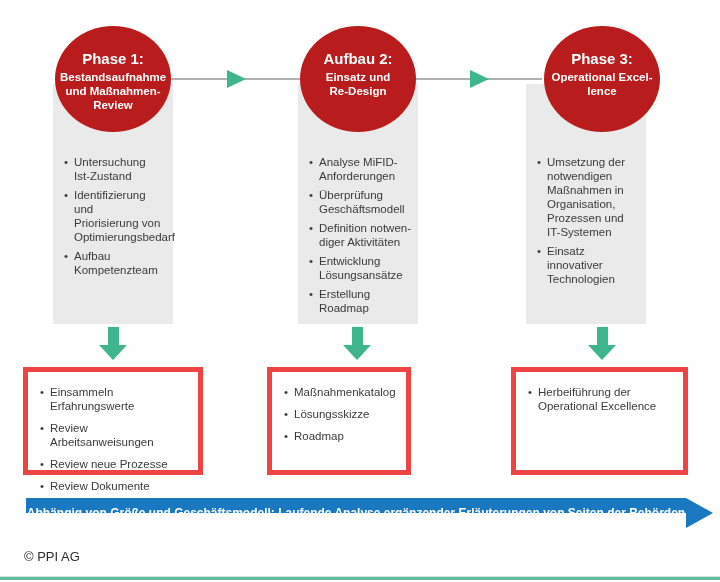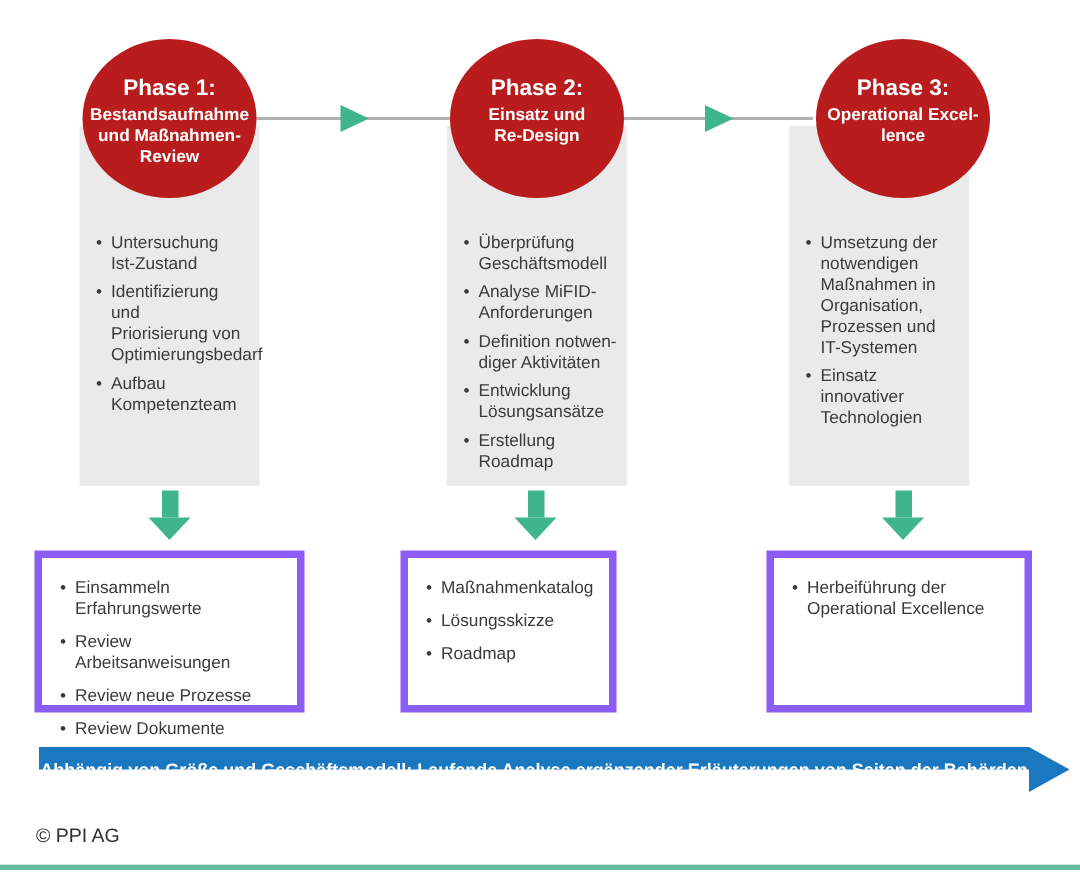--- a/index.html
+++ b/index.html
@@ -41,21 +41,21 @@
   .darrow.c1{left:99px;} .darrow.c2{left:343px;} .darrow.c3{left:588px;}
   .darrow .stem{width:11px;height:18px;background:#3fb58d;margin:0 auto;}
   .darrow .head{
     width:0;height:0;margin:0 auto;
     border-left:14px solid transparent;border-right:14px solid transparent;
     border-top:15px solid #3fb58d;
   }
   
   .delivbox{
     position:absolute;top:367px;height:108px;background:#fff;
-    border:5px solid #8b5cf6;box-sizing:border-box;padding:13px 6px 0 11px;
+    border:5px solid #ef4444;box-sizing:border-box;padding:13px 6px 0 11px;
   }
   .delivbox.c1{left:23px;width:180px;}
   .delivbox.c2{left:267px;width:144px;}
   .delivbox.c3{left:511px;width:177px;}
   .delivbox ul.bullets li{margin-bottom:8px;}
   
   .banner{
     position:absolute;top:498px;left:26px;width:660px;height:15px;background:#1a78c0;
     color:#fff;font-size:12px;font-weight:bold;line-height:30px;text-align:center;
     white-space:nowrap;
@@ -107,34 +107,34 @@
     <ul class="bullets">
         <li>Einsammeln Erfahrungswerte</li>
         <li>Review Arbeitsanweisungen</li>
         <li>Review neue Prozesse</li>
         <li>Review Dokumente</li>
       </ul>
   </div>
 
   <div class="graybox c2">
     <ul class="bullets">
+        <li>Analyse MiFID-
+Anforderungen</li>
         <li>Überprüfung
 Geschäftsmodell</li>
-        <li>Analyse MiFID-
-Anforderungen</li>
         <li>Definition notwen-
 diger Aktivitäten</li>
         <li>Entwicklung
 Lösungsansätze</li>
         <li>Erstellung
 Roadmap</li>
       </ul>
   </div>
   <div class="circle c2">
-    <div class="circle-title">Phase 2:</div>
+    <div class="circle-title">Aufbau 2:</div>
     <div class="circle-sub">Einsatz und
 Re-Design</div>
   </div>
   <div class="darrow c2">
     <div class="stem"></div>
     <div class="head"></div>
   </div>
   <div class="delivbox c2">
     <ul class="bullets">
         <li>Maßnahmenkatalog</li>

